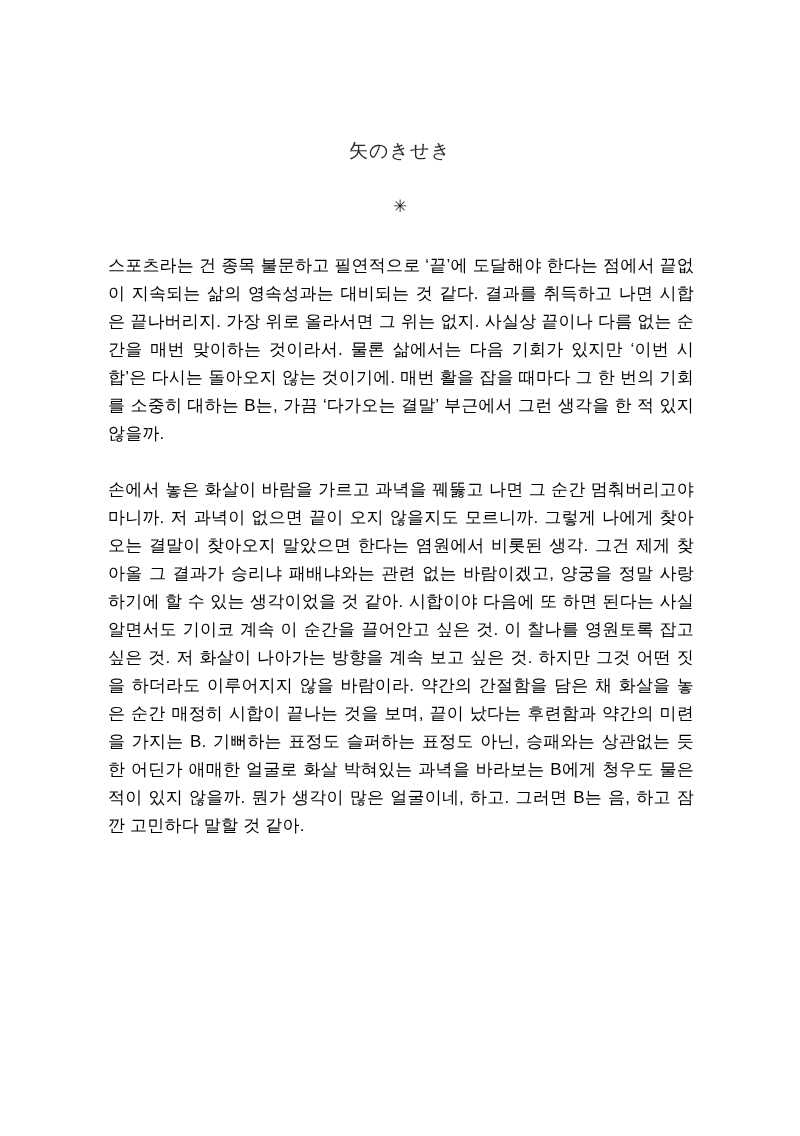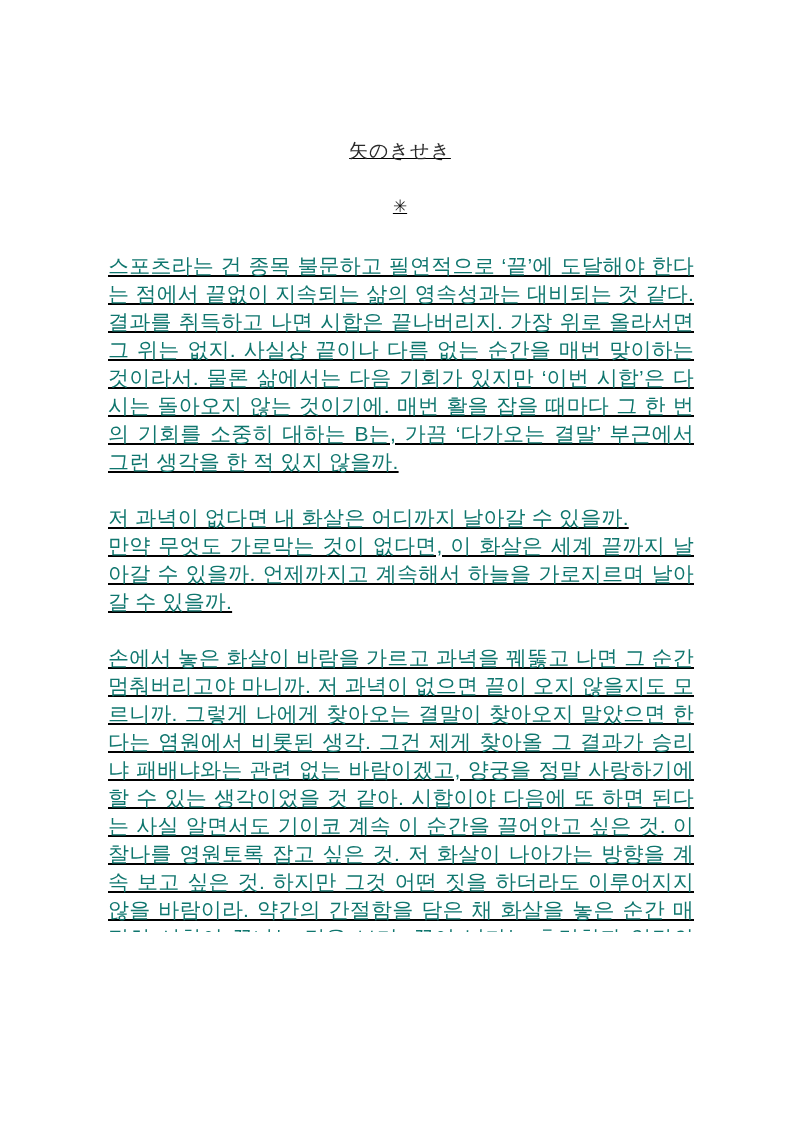--- a/index.html
+++ b/index.html
@@ -7,21 +7,20 @@
     padding: 0;
     background: #ffffff;
   }
   .page {
     position: relative;
     width: 800px;
     height: 932px;
     background: #ffffff;
     overflow: hidden;
     font-family: "Liberation Sans", sans-serif;
-    text-decoration: underline;
   }
   .doc-title {
     padding-top: 138px;
     text-align: center;
     font-size: 19px;
     font-weight: 500;
     letter-spacing: 1px;
     color: #2b2b2b;
     line-height: 26px;
   }
@@ -30,23 +29,23 @@
     text-align: center;
     font-size: 17px;
     color: #161616;
     line-height: 26px;
   }
   .content {
     margin: 32px 106px 0 108px;
   }
   .content p {
     margin: 0 0 28px 0;
-    font-size: 21px;
+    font-size: 17px;
     line-height: 28px;
-    color: #0f766e;
+    color: #000000;
     text-align: justify;
     white-space: pre-line;
     letter-spacing: 0.2px;
   }
   .footer {
     position: absolute;
     right: 104px;
     top: 1040px;
     font-size: 15px;
     color: #c6c6c6;
@@ -58,20 +57,18 @@
 <body>
 
 <div class="page">
 
   <div class="doc-title">矢のきせき</div>
 
   <div class="ornament">✳</div>
 
   <div class="content">
     <p>스포츠라는 건 종목 불문하고 필연적으로 ‘끝’에 도달해야 한다는 점에서 끝없이 지속되는 삶의 영속성과는 대비되는 것 같다. 결과를 취득하고 나면 시합은 끝나버리지. 가장 위로 올라서면 그 위는 없지. 사실상 끝이나 다름 없는 순간을 매번 맞이하는 것이라서. 물론 삶에서는 다음 기회가 있지만 ‘이번 시합’은 다시는 돌아오지 않는 것이기에. 매번 활을 잡을 때마다 그 한 번의 기회를 소중히 대하는 B는, 가끔 ‘다가오는 결말’ 부근에서 그런 생각을 한 적 있지 않을까.</p>
-    <p>저 과녁이 없다면 내 화살은 어디까지 날아갈 수 있을까.
-만약 무엇도 가로막는 것이 없다면, 이 화살은 세계 끝까지 날아갈 수 있을까. 언제까지고 계속해서 하늘을 가로지르며 날아갈 수 있을까.</p>
     <p>손에서 놓은 화살이 바람을 가르고 과녁을 꿰뚫고 나면 그 순간 멈춰버리고야 마니까. 저 과녁이 없으면 끝이 오지 않을지도 모르니까. 그렇게 나에게 찾아오는 결말이 찾아오지 말았으면 한다는 염원에서 비롯된 생각. 그건 제게 찾아올 그 결과가 승리냐 패배냐와는 관련 없는 바람이겠고, 양궁을 정말 사랑하기에 할 수 있는 생각이었을 것 같아. 시합이야 다음에 또 하면 된다는 사실 알면서도 기이코 계속 이 순간을 끌어안고 싶은 것. 이 찰나를 영원토록 잡고 싶은 것. 저 화살이 나아가는 방향을 계속 보고 싶은 것. 하지만 그것 어떤 짓을 하더라도 이루어지지 않을 바람이라. 약간의 간절함을 담은 채 화살을 놓은 순간 매정히 시합이 끝나는 것을 보며, 끝이 났다는 후련함과 약간의 미련을 가지는 B. 기뻐하는 표정도 슬퍼하는 표정도 아닌, 승패와는 상관없는 듯한 어딘가 애매한 얼굴로 화살 박혀있는 과녁을 바라보는 B에게 청우도 물은 적이 있지 않을까. 뭔가 생각이 많은 얼굴이네, 하고. 그러면 B는 음, 하고 잠깐 고민하다 말할 것 같아.</p>
   </div>
 
   <div class="footer">© 2025 올비 all rights reserved.</div>
 
 </div>
 
 </body></html>

